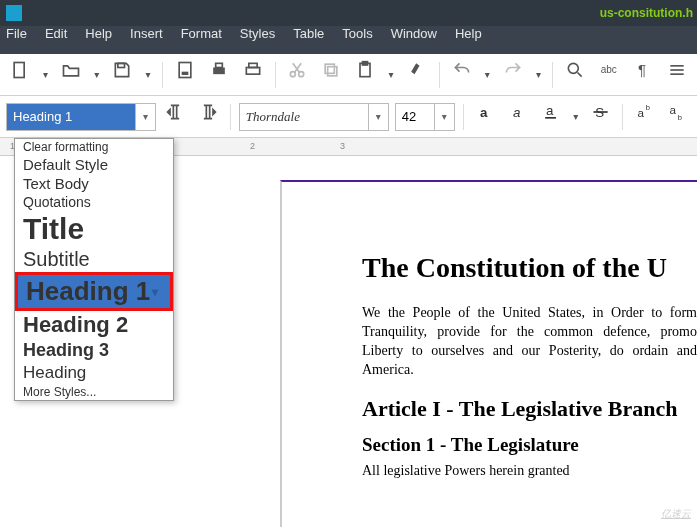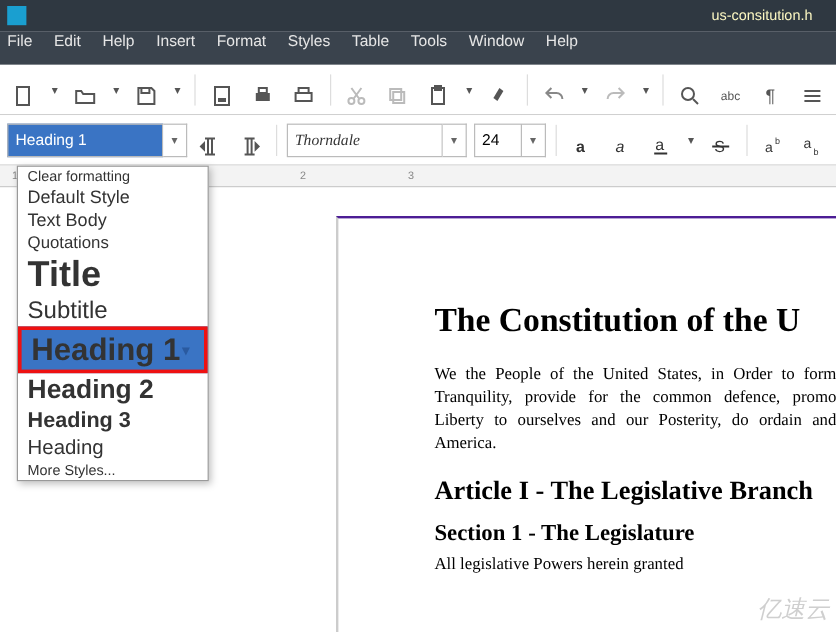--- a/index.html
+++ b/index.html
@@ -1,24 +1,24 @@
 <!DOCTYPE html>
 <html><head>
 <meta charset="utf-8">
 <style>
   * { box-sizing: border-box; margin: 0; padding: 0; }
   body { font-family: "Liberation Sans", Arial, sans-serif; font-size: 13px; background: #fff; width: 697px; height: 527px; overflow: hidden; position: relative; }
   .titlebar { background: #2f3841; height: 26px; display: flex; align-items: center; color: #ccc; font-size: 12px; }
   .titlebar .app-icon { width: 16px; height: 16px; background: #1a9fd0; margin: 0 6px; }
-  .titlebar .doc-title { margin-left: auto; padding-right: 20px; color: #fef9c3; }
+  .titlebar .doc-title { margin-left: auto; padding-right: 4px; color: #84cc16; font-weight: bold; }
   .menubar { background: #3a434d; height: 28px; display: flex; padding: 0 6px; gap: 18px; color: #e6e6e6; font-size: 13px; }
   .menubar span { cursor: default; }
   .toolbar { background: #fff; height: 42px; border-bottom: 1px solid #d0d0d0; display: flex; align-items: center; padding: 0 6px; gap: 6px; }
   .toolbar2 { background: #fff; height: 42px; border-bottom: 1px solid #d0d0d0; display: flex; align-items: center; padding: 0 6px; gap: 6px; }
-  .tb-btn { width: 30px; height: 30px; display: flex; align-items: flex-end; justify-content: center; color: #555; border-radius: 3px; }
+  .tb-btn { width: 30px; height: 30px; display: flex; align-items: flex-start; justify-content: center; color: #555; border-radius: 3px; }
   .tb-btn svg { width: 20px; height: 20px; }
   .tb-sep { width: 1px; height: 26px; background: #ddd; margin: 0 2px; }
   .drop-arrow { width: 12px; display:flex; align-items:center; justify-content:center; color:#555; font-size:10px;}
   .para-style-box { width: 130px; height: 28px; border: 1px solid #bbb; background: #3a74c4; color: #fff; padding: 0 6px; display: flex; align-items: center; font-size: 13px; }
   .para-style-wrap { display:flex; align-items:center; }
   .font-name-box { width: 130px; height: 28px; border: 1px solid #bbb; padding: 0 6px; display:flex; align-items:center; background:#fff; font-family: Georgia, serif; font-style: italic; color:#333;}
   .font-size-box { width: 40px; height: 28px; border: 1px solid #bbb; padding: 0 6px; display:flex; align-items:center; background:#fff;}
   .combo-btn { width:20px; height:28px; border:1px solid #bbb; border-left:none; display:flex; align-items:center; justify-content:center; background:#fff; color:#666; font-size:10px;}
   .ruler-area { height: 18px; background: #f3f3f3; border-bottom: 1px solid #ccc; position: relative; padding-left: 280px; font-size:9px; color:#888; }
   .ruler-area .tick { position:absolute; top:3px; }
@@ -34,21 +34,21 @@
   .sd-textbody { font-family: Georgia, serif; font-size: 15px; }
   .sd-quot { font-family: Georgia, serif; font-size: 14px; }
   .sd-title { font-family: Georgia, serif; font-size: 30px; font-weight: bold; color: #555;}
   .sd-subtitle { font-family: Georgia, serif; font-size: 20px; color: #555;}
   .sd-h1 { font-family: Georgia, serif; font-size: 26px; font-weight: bold; color:#fff; background:#3a74c4; border:3px solid #e11; position:relative; display:flex; align-items:center; justify-content:space-between;}
   .sd-h1 .arrow { font-size: 12px; color: #2a5aa0; margin-right:4px;}
   .sd-h2 { font-family: Georgia, serif; font-size: 22px; font-weight: bold; color:#555;}
   .sd-h3 { font-family: Georgia, serif; font-size: 18px; font-weight: bold; color:#555;}
   .sd-heading { font-family: Georgia, serif; font-size: 17px; color:#555;}
   .sd-more { font-size: 12px; color:#555; }
-  .watermark { position:absolute; right:6px; bottom:6px; opacity:0.4; font-size:20px; color:#888; font-style:italic;}
+  .watermark { position:absolute; right:6px; bottom:6px; opacity:0.4; font-size:10px; color:#888; font-style:italic;text-decoration:underline;}
 </style>
 </head>
 <body>
 
 <div class="titlebar">
   <div class="app-icon"></div>
   <div class="doc-title">us-consitution.h</div>
 </div>
 
 <div class="menubar">
@@ -184,21 +184,21 @@
         <path d="M7 4h10M7 20h10M10 4v16M14 4v16"></path>
         <path d="M21 12l-3-3v6z" fill="#555"></path>
       </svg>
     </div>
   <div class="tb-sep"></div>
   <div class="para-style-wrap">
     <div class="font-name-box">Thorndale</div>
     <div class="combo-btn">▾</div>
   </div>
   <div class="para-style-wrap">
-    <div class="font-size-box">24</div>
+    <div class="font-size-box">42</div>
     <div class="combo-btn">▾</div>
   </div>
   <div class="tb-sep"></div>
   <div class="tb-btn">
       <svg viewBox="0 0 24 24">
         <text x="6" y="18" font-size="16" font-weight="bold" fill="#333">a</text>
       </svg>
     </div>
   <div class="tb-btn">
       <svg viewBox="0 0 24 24">

